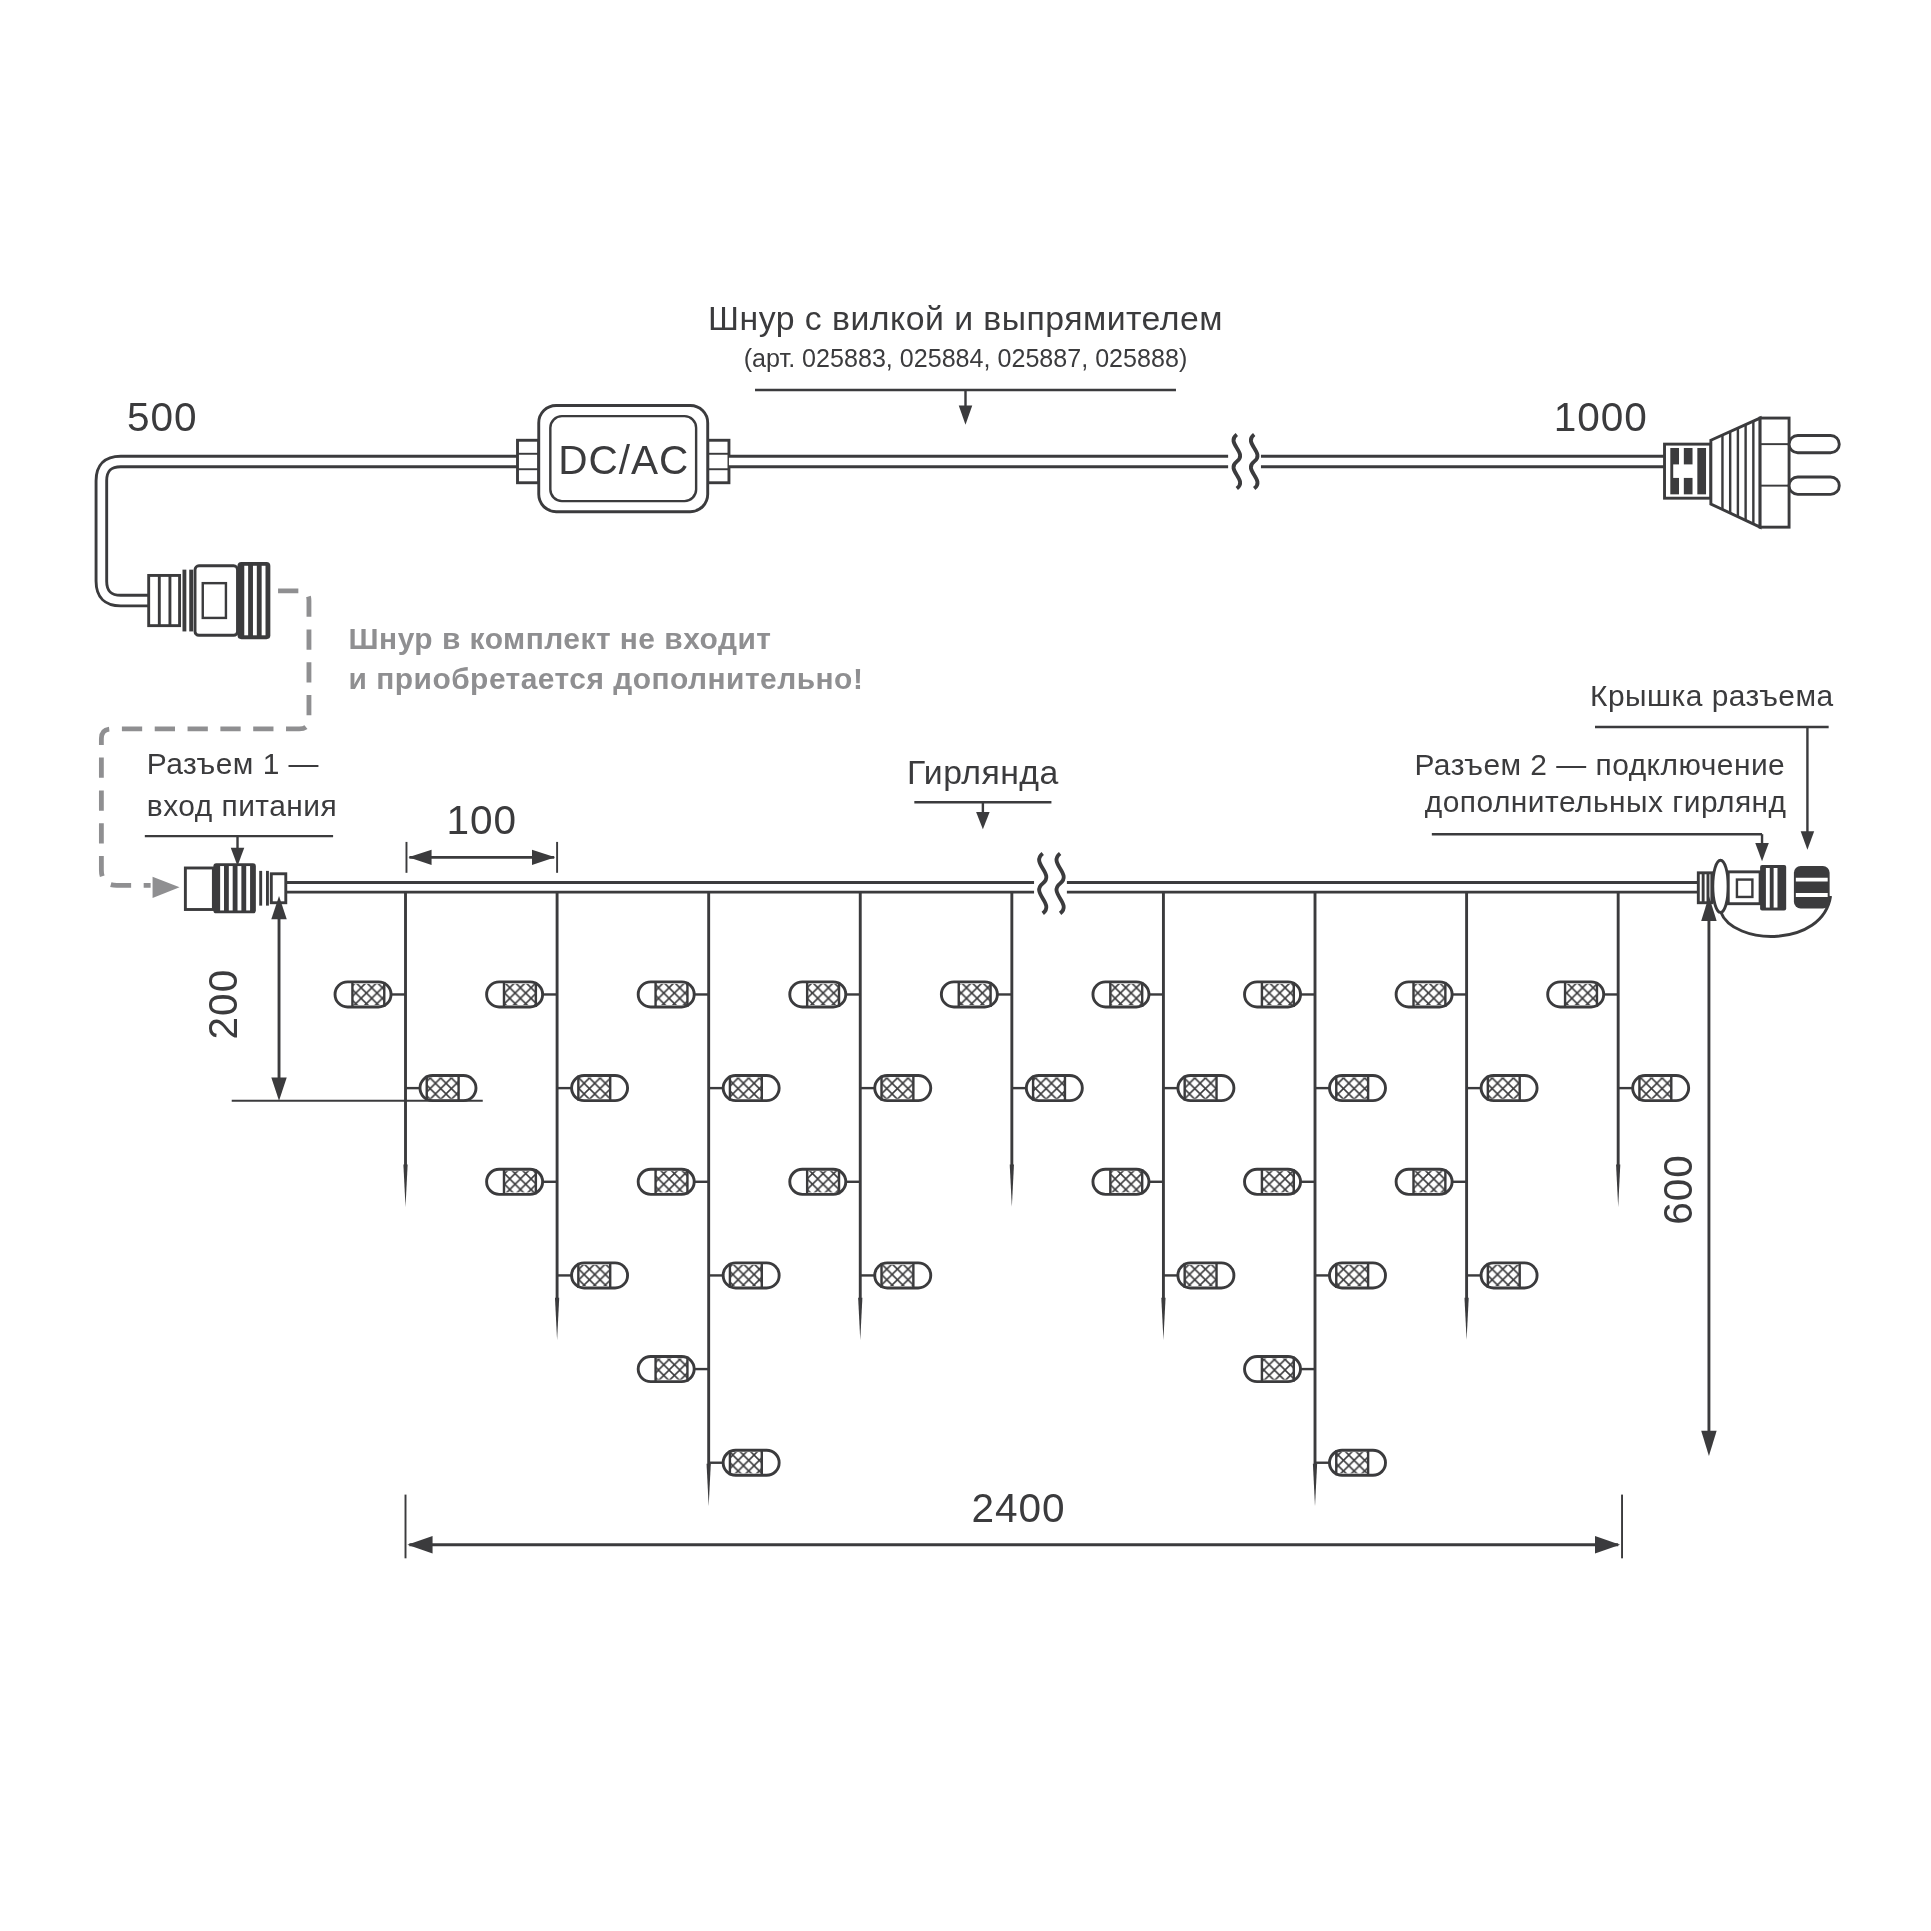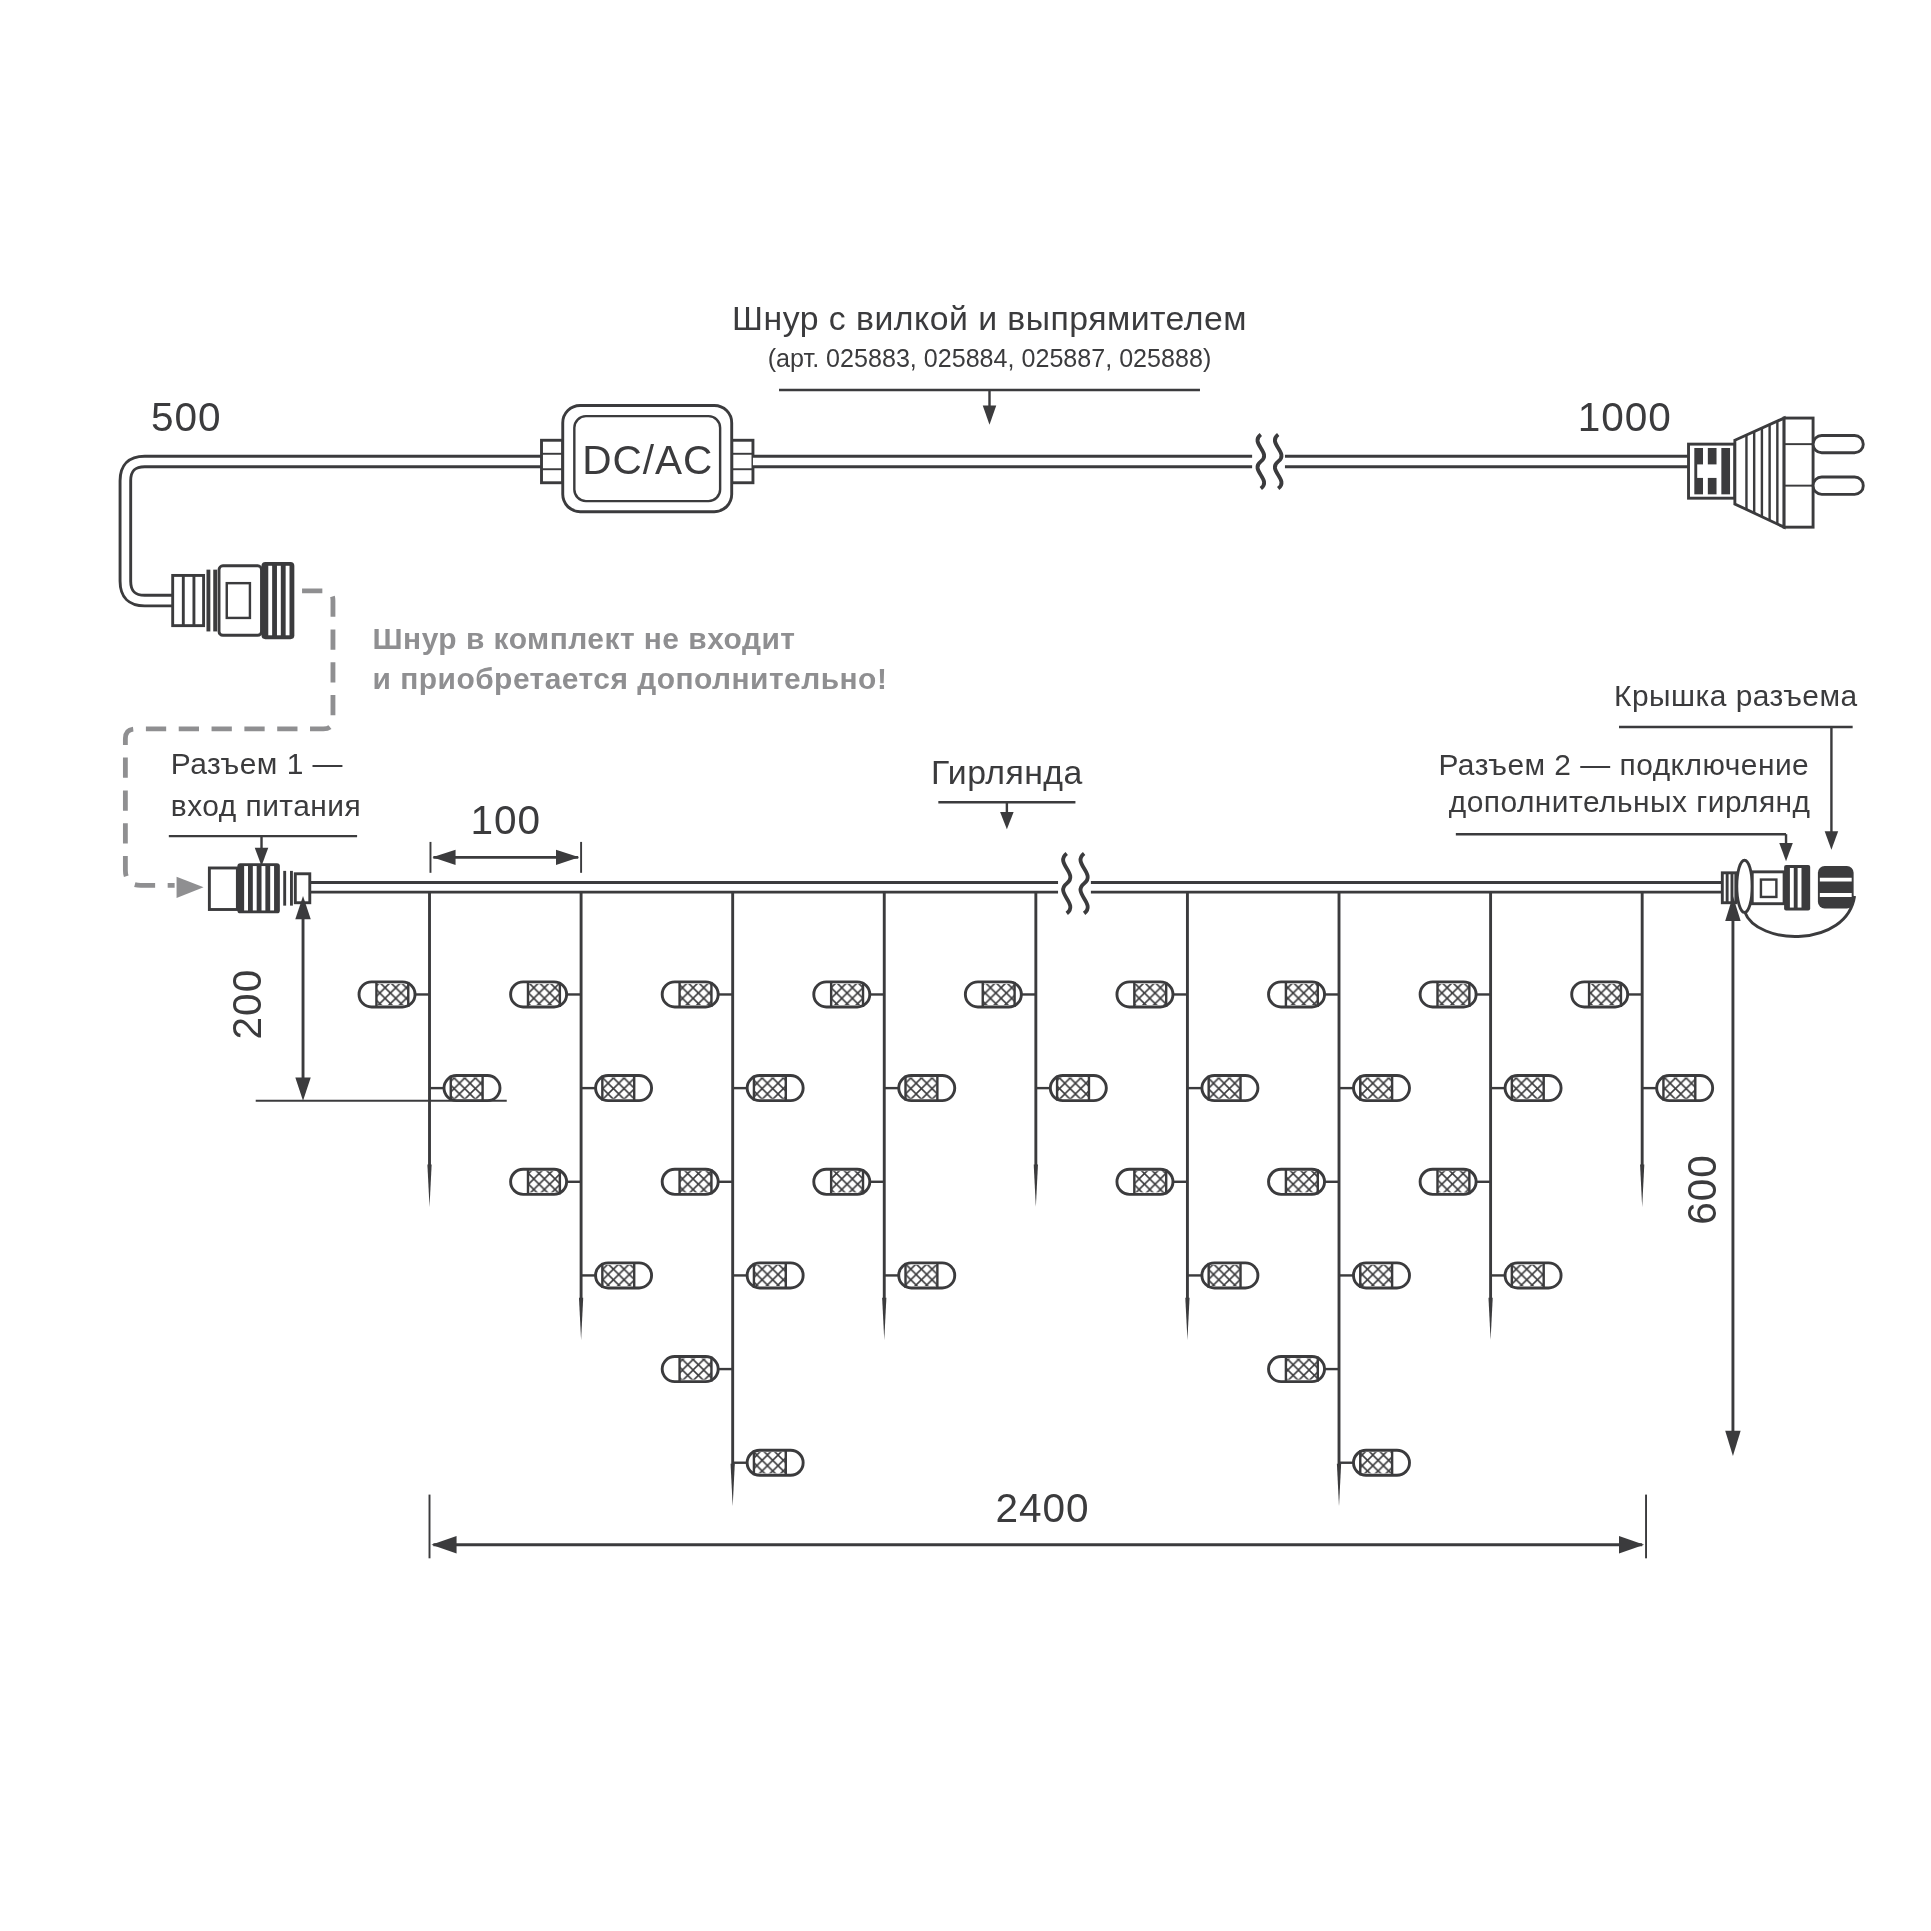--- a/index.html
+++ b/index.html
@@ -1,16 +1,16 @@
 <!DOCTYPE html>
 <html><head>
 <meta charset="utf-8">
 <style>
   html,body{margin:0;padding:0;background:#fff;}
-  #canvas{position:relative;width:1889px;height:1931px;background:#fff;overflow:hidden;padding-left:24px;}
+  #canvas{position:relative;width:1889px;height:1931px;background:#fff;overflow:hidden;}
   svg{display:block;}
   .ln{stroke:#3b3b3d;stroke-width:3;fill:none;}
   .ln2{stroke:#3b3b3d;stroke-width:2.5;fill:none;}
   .thin{stroke:#3b3b3d;stroke-width:2;fill:none;}
   .thick{stroke:#3b3b3d;stroke-width:4;fill:none;}
   .fillc{fill:#3b3b3d;stroke:none;}
   .whitef{fill:#ffffff;stroke:none;}
   .cable{stroke:#3b3b3d;stroke-width:14;fill:none;}
   .cablein{stroke:#ffffff;stroke-width:8;fill:none;}
   .wire{stroke:#3b3b3d;stroke-width:13;fill:none;}

